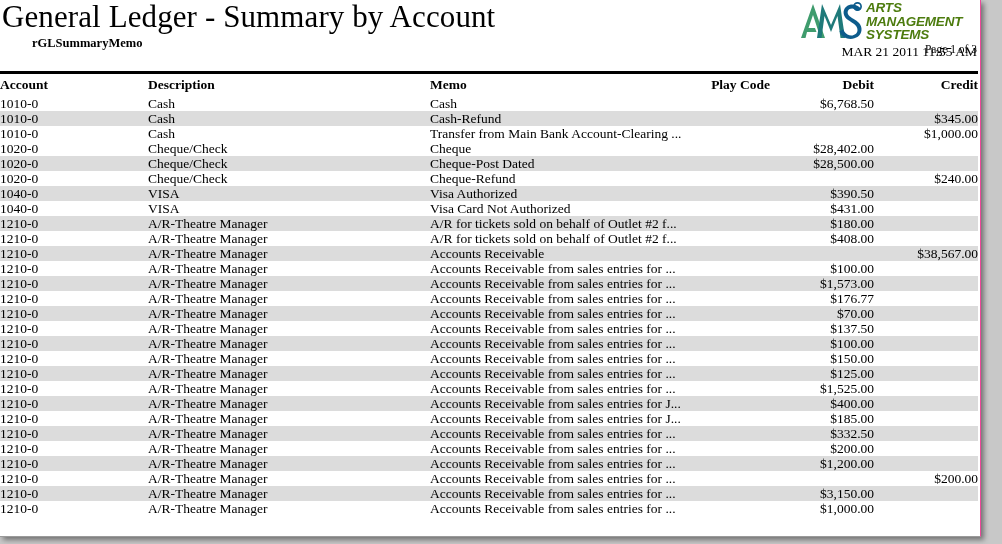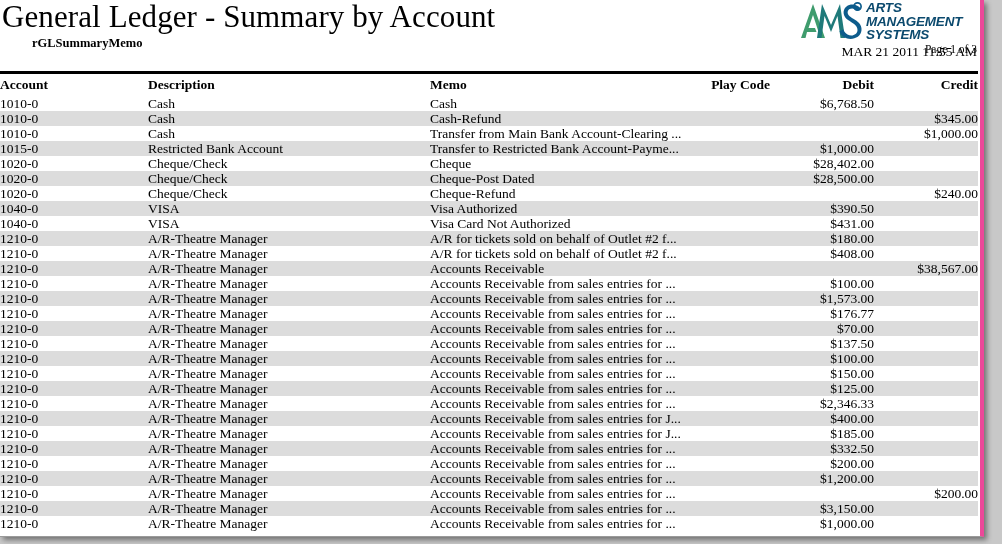--- a/index.html
+++ b/index.html
@@ -22,21 +22,21 @@
     background: #c8c8c8;
     overflow: hidden;
   }
   .page-sheet {
     position: absolute;
     left: 0;
     top: 0;
     width: 980px;
     height: 536px;
     background: #ffffff;
-    border-right: 4px solid #ec4899;
+    border-right: 1px solid #ec4899;
     border-bottom: 1px solid #9a9a9a;
     box-shadow: 3px 3px 5px rgba(0,0,0,0.42);
     overflow: hidden;
   }
   .page-inner {
     position: relative;
     width: 980px;
     height: 536px;
   }
 
@@ -80,21 +80,21 @@
   }
   .logo-words {
     position: absolute;
     left: 66px;
     top: 0px;
     font-family: "Liberation Sans", "DejaVu Sans", sans-serif;
     font-style: italic;
     font-weight: bold;
     font-size: 13.5px;
     line-height: 13.6px;
-    color: #0c4a6e;
+    color: #4d7c0f;
     letter-spacing: -0.2px;
     white-space: nowrap;
   }
   .logo-words div { display: block; }
 
   .stamp-date {
     position: absolute;
     right: 3px;
     top: 44px;
     font-size: 13.5px;
@@ -239,28 +239,20 @@
               <td class="t-right">$345.00</td>
             </tr>
             <tr class="odd">
               <td class="t-left">1010-0</td>
               <td class="t-left">Cash</td>
               <td class="t-left">Transfer from Main Bank Account-Clearing ...</td>
               <td class="t-right"></td>
               <td class="t-right"></td>
               <td class="t-right">$1,000.00</td>
             </tr>
-            <tr class="even">
-              <td class="t-left">1015-0</td>
-              <td class="t-left">Restricted Bank Account</td>
-              <td class="t-left">Transfer to Restricted Bank Account-Payme...</td>
-              <td class="t-right"></td>
-              <td class="t-right">$1,000.00</td>
-              <td class="t-right"></td>
-            </tr>
             <tr class="odd">
               <td class="t-left">1020-0</td>
               <td class="t-left">Cheque/Check</td>
               <td class="t-left">Cheque</td>
               <td class="t-right"></td>
               <td class="t-right">$28,402.00</td>
               <td class="t-right"></td>
             </tr>
             <tr class="even">
               <td class="t-left">1020-0</td>
@@ -380,21 +372,21 @@
               <td class="t-left">Accounts Receivable from sales entries for ...</td>
               <td class="t-right"></td>
               <td class="t-right">$125.00</td>
               <td class="t-right"></td>
             </tr>
             <tr class="odd">
               <td class="t-left">1210-0</td>
               <td class="t-left">A/R-Theatre Manager</td>
               <td class="t-left">Accounts Receivable from sales entries for ...</td>
               <td class="t-right"></td>
-              <td class="t-right">$2,346.33</td>
+              <td class="t-right">$1,525.00</td>
               <td class="t-right"></td>
             </tr>
             <tr class="even">
               <td class="t-left">1210-0</td>
               <td class="t-left">A/R-Theatre Manager</td>
               <td class="t-left">Accounts Receivable from sales entries for J...</td>
               <td class="t-right"></td>
               <td class="t-right">$400.00</td>
               <td class="t-right"></td>
             </tr>

